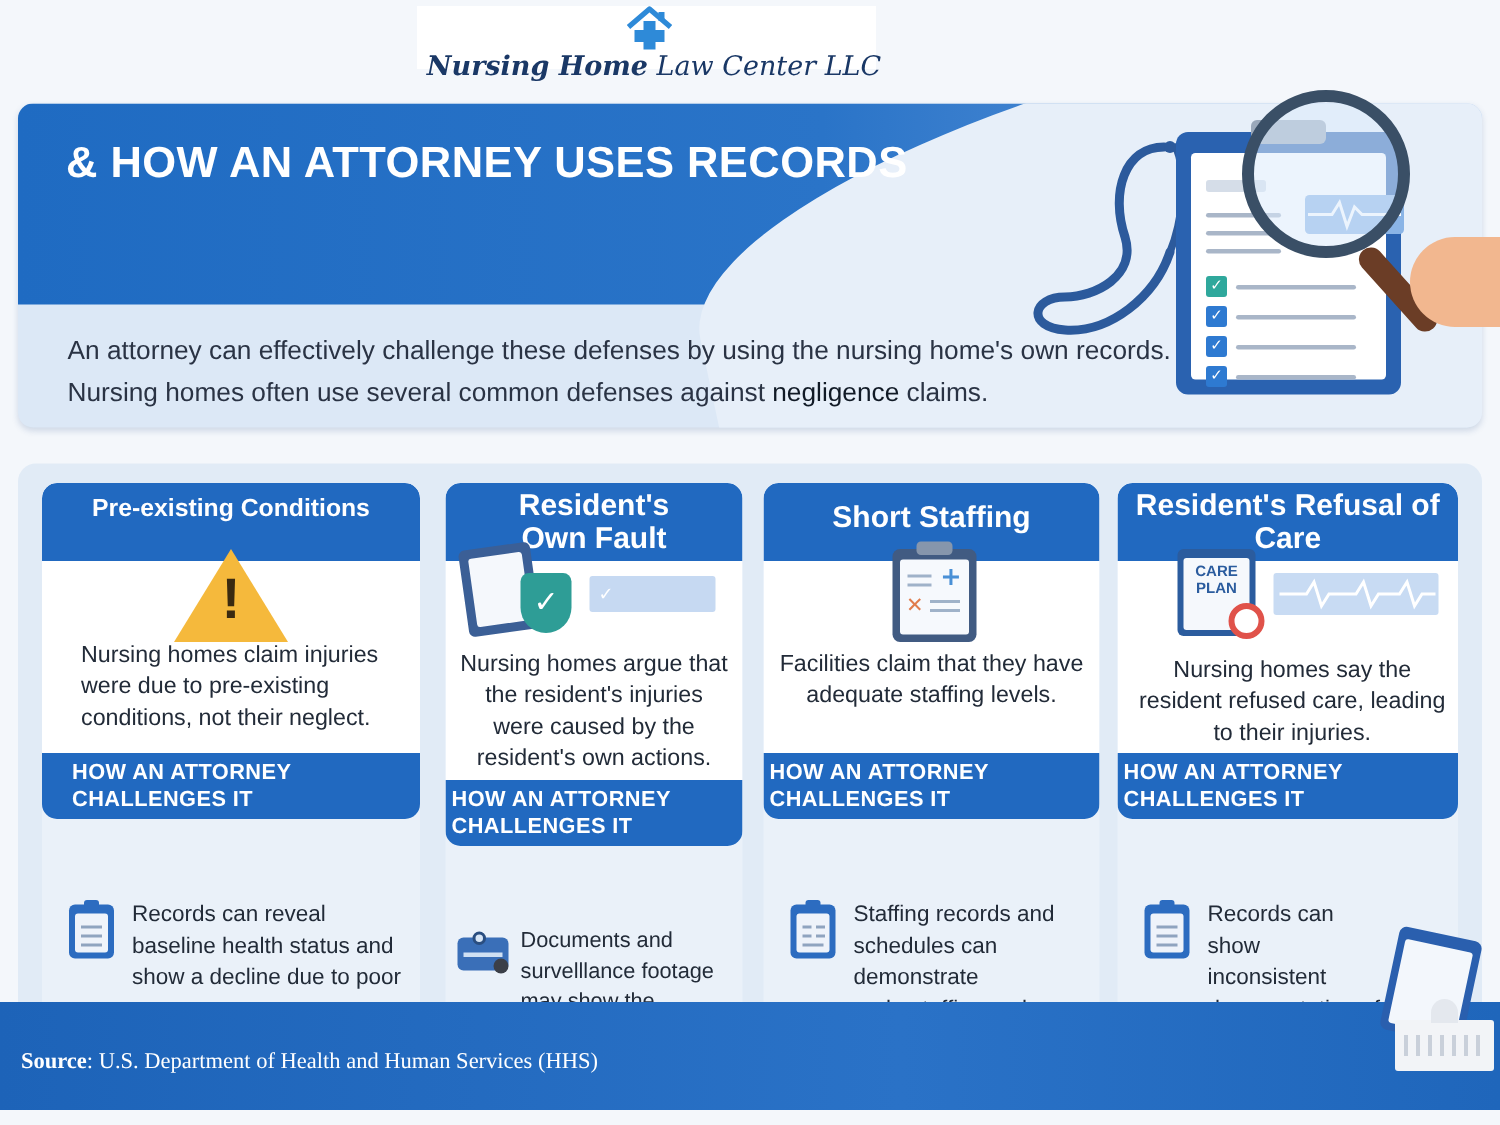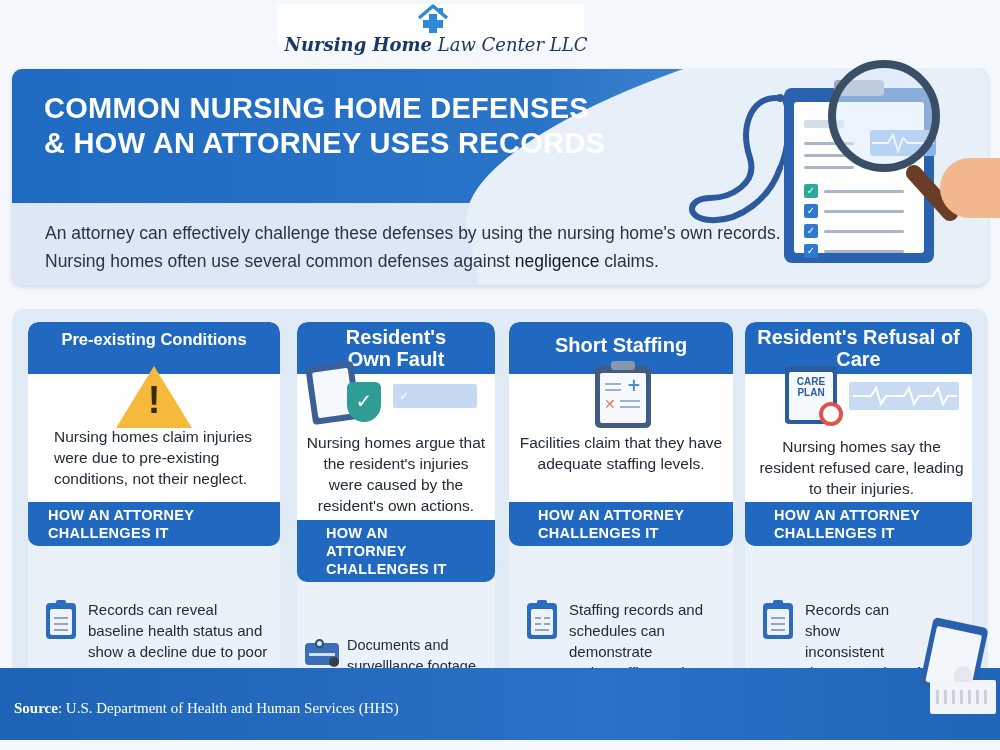--- a/index.html
+++ b/index.html
@@ -40,21 +40,21 @@
   
   .panel { position: absolute; left: 12px; top: 309px; width: 976px; height: 380px; border-radius: 12px; background: #e1ebf6; }
   .footer-band { position: absolute; left: 0; top: 668px; width: 1000px; height: 72px; background: linear-gradient(90deg, #1d63b8, #2a72c7 60%, #1f66bb); }
   .source { position: absolute; left: 14px; top: 700px; color: #ffffff; font-family: Liberation Serif, serif; font-size: 15px; }
   .source b { font-weight: bold; }
 
   .card { position: absolute; border-radius: 10px; overflow: hidden; background: #eaf1f9; }
   .card-top { background: #ffffff; position: relative; }
   .card-head { background: #2169c0; color: #ffffff; text-align: center; font-family: "Liberation Sans", sans-serif; font-weight: bold; font-size: 20px; line-height: 22px; border-radius: 10px 10px 0 0; padding: 4px 8px; }
   .card-claim { text-align: center; font-family: "Liberation Sans", sans-serif; font-size: 15.5px; line-height: 21px; color: #222b38; }
-  .card-how { background: #2169c0; color: #ffffff; font-family: "Liberation Sans", sans-serif; font-weight: bold; font-size: 14.5px; line-height: 18px; padding: 4px 29px; border-radius: 0 0 10px 10px; letter-spacing: 0.3px; }
+  .card-how { background: #2169c0; color: #ffffff; font-family: "Liberation Sans", sans-serif; font-weight: bold; font-size: 14.5px; line-height: 18px; padding: 4px 4px; border-radius: 0 0 10px 10px; letter-spacing: 0.3px; }
   .card-body { display: flex; padding: 10px 10px 0 18px; margin-top: 43px; }
   .card-body .ico { flex: 0 0 32px; height: 36px; margin-right: 10px; margin-top: 2px; position: relative; }
   .card-body .txt { font-family: "Liberation Sans", sans-serif; font-size: 15px; line-height: 21px; color: #222b38; }
 
   
   .mini-clip { position: absolute; left: 0; top: 2px; width: 30px; height: 36px; background: #2c6cc0; border-radius: 4px; }
   .mini-clip::before { content: ""; position: absolute; left: 4px; top: 6px; right: 4px; bottom: 4px; background: #eef3fa; border-radius: 2px; }
   .mini-clip::after { content: ""; position: absolute; left: 10px; top: -3px; width: 10px; height: 6px; background: #2c6cc0; border-radius: 2px; }
   .mini-clip i { position: absolute; left: 8px; height: 2px; width: 14px; background: #8fa4bf; z-index: 2; }
 
@@ -74,21 +74,20 @@
       <rect x="6" y="16" width="20" height="8" fill="#2e8ad8"></rect>
     </svg>
   </div>
   <div class="logo-name"><b>Nursing Home</b><span> Law Center LLC</span></div>
 </div>
 
 <div class="hero">
   <div class="hero-band"></div>
   <div class="hero-wave"></div>
   <div class="hero-title">
-    <div class="t1">COMMON NURSING HOME DEFENSES</div>
     <div class="t2">&amp; HOW AN ATTORNEY USES RECORDS</div>
   </div>
   <div class="hero-intro">
     <div>An attorney can effectively challenge these defenses by using the nursing home's own records.</div>
     <div><span>Nursing homes often use several common defenses against </span><b>negligence</b><span> claims.</span></div>
   </div>
 </div>
 
 <div class="hero-illus">
   <svg class="stethoscope" viewBox="0 0 120 140">

